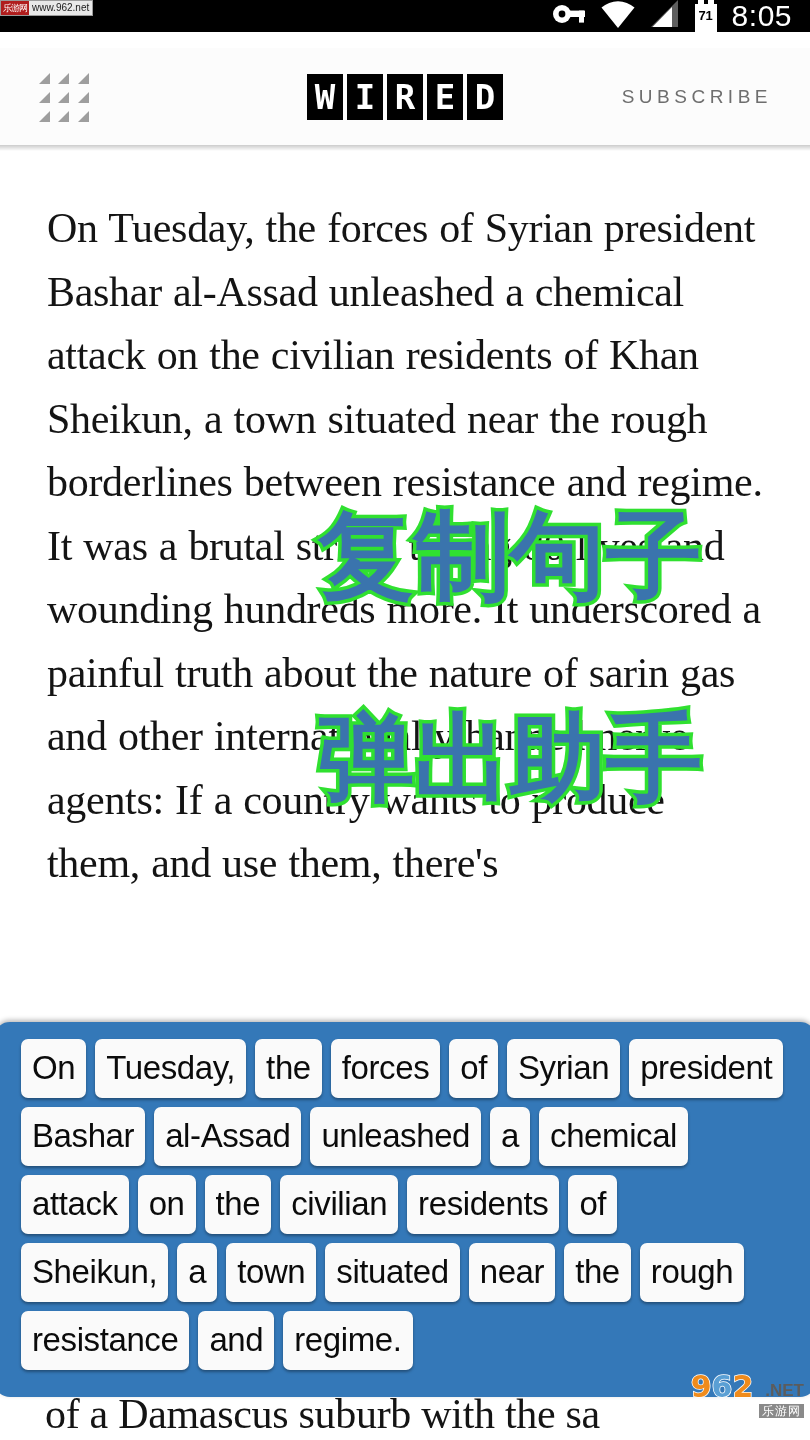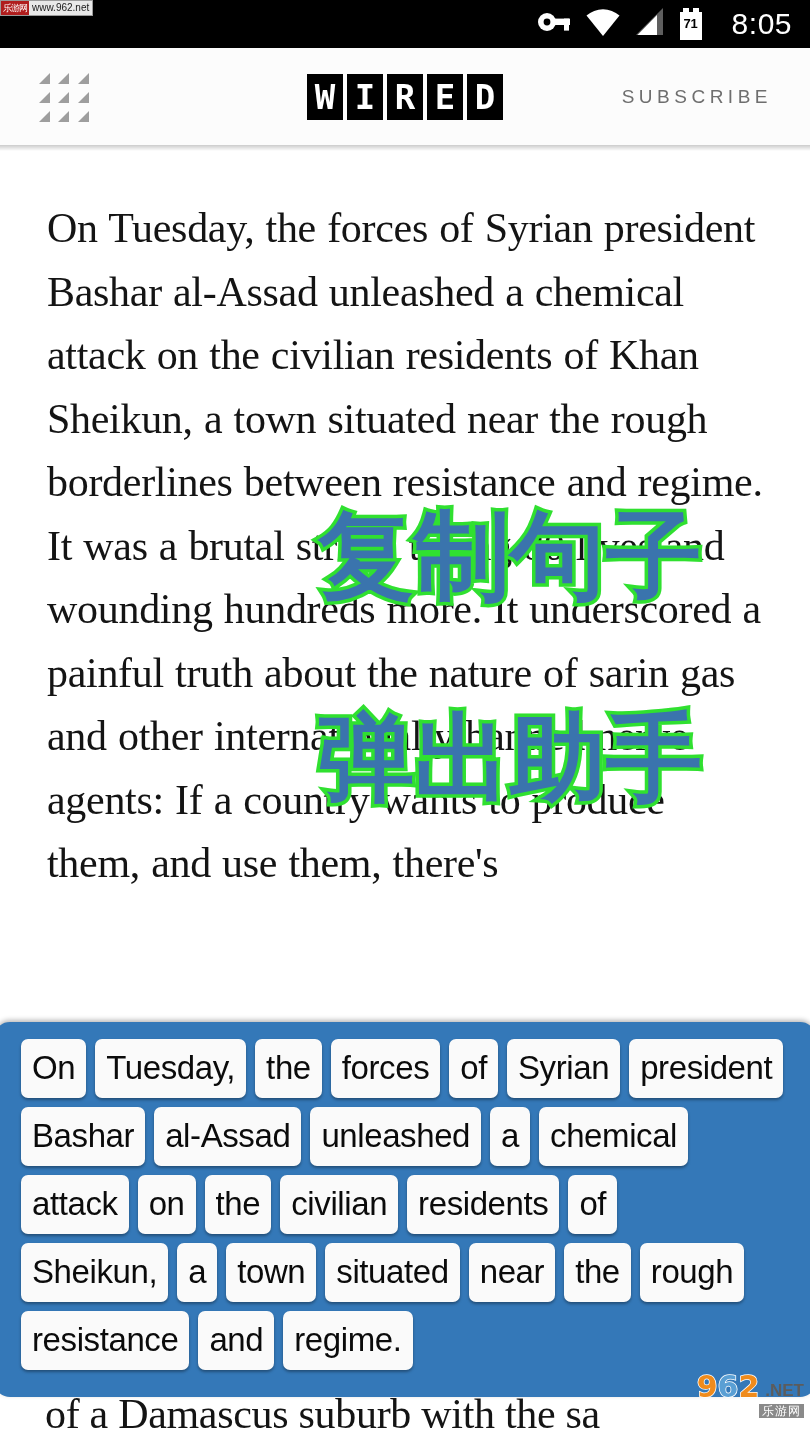--- a/index.html
+++ b/index.html
@@ -38,34 +38,34 @@
   }
   .wm-top .wm-url {
     color:#1a1a1a; font-size:10px;
     font-family:"Liberation Sans", sans-serif;
     padding-left:3px; letter-spacing:0px;
   }
 
   
   #statusbar {
     position:absolute; left:0; top:0;
-    width:810px; height:48px;
+    width:810px; height:32px;
     background:#000000;
     display:flex; align-items:center; justify-content:flex-end;
     padding-right:18px;
     z-index:40;
   }
   #statusbar .sb-icons { display:flex; align-items:center; gap:14px; }
   .sb-ico { display:block; }
   #statusbar .sb-time {
     color:#ffffff;
     font-family:"Liberation Sans", sans-serif;
     font-size:30px;
     font-weight:400;
-    margin-left:29px;
+    margin-left:14px;
     letter-spacing:0.5px;
     line-height:30px;
   }
   .batt-wrap { position:relative; width:24px; height:32px; }
   .batt-num {
     position:absolute; left:0; top:9px; width:24px;
     text-align:center;
     font-family:"Liberation Sans", sans-serif;
     font-size:13px; font-weight:700; color:#000000;
     line-height:13px;
@@ -214,21 +214,21 @@
   }
   #wm-logo .n2 {
     font-family:"DejaVu Sans", sans-serif;
     font-weight:700; font-size:30px;
     color:#ef8b1c; -webkit-text-stroke:1.5px #ffffff;
     paint-order:stroke fill;
   }
   #wm-logo .net {
     font-family:"Liberation Sans", sans-serif;
     font-weight:700; font-size:17px;
-    color:#5c5c5c; margin-left:6px; margin-bottom:3px;
+    color:#5c5c5c; margin-left:12px; margin-bottom:3px;
   }
   #wm-logo .l2 {
     font-family:"DejaVu Sans", sans-serif;
     font-size:12px; color:#ffffff;
     background:#8a8a8a;
     padding:1px 3px; margin-top:2px;
     letter-spacing:1px;
   }
 </style>
 </head>

